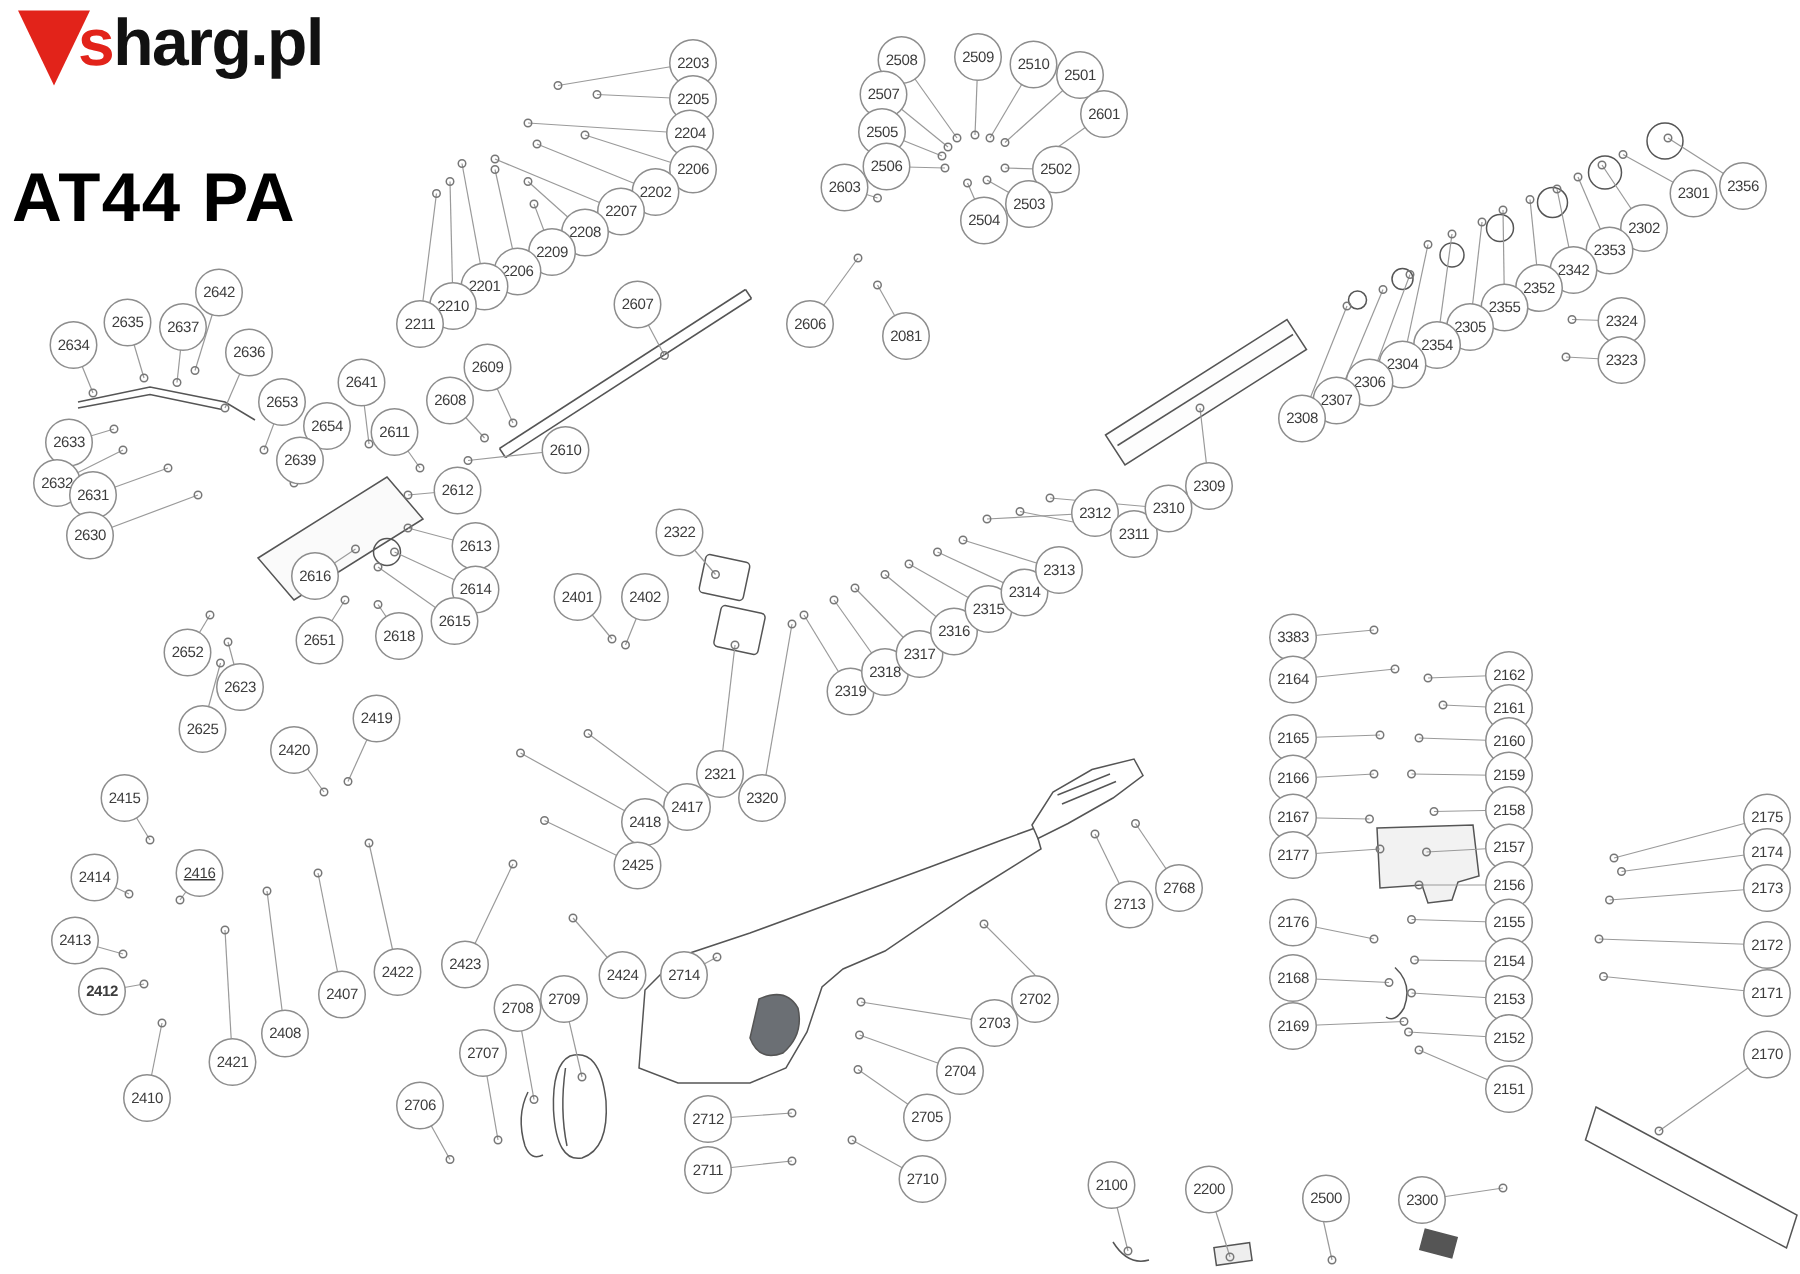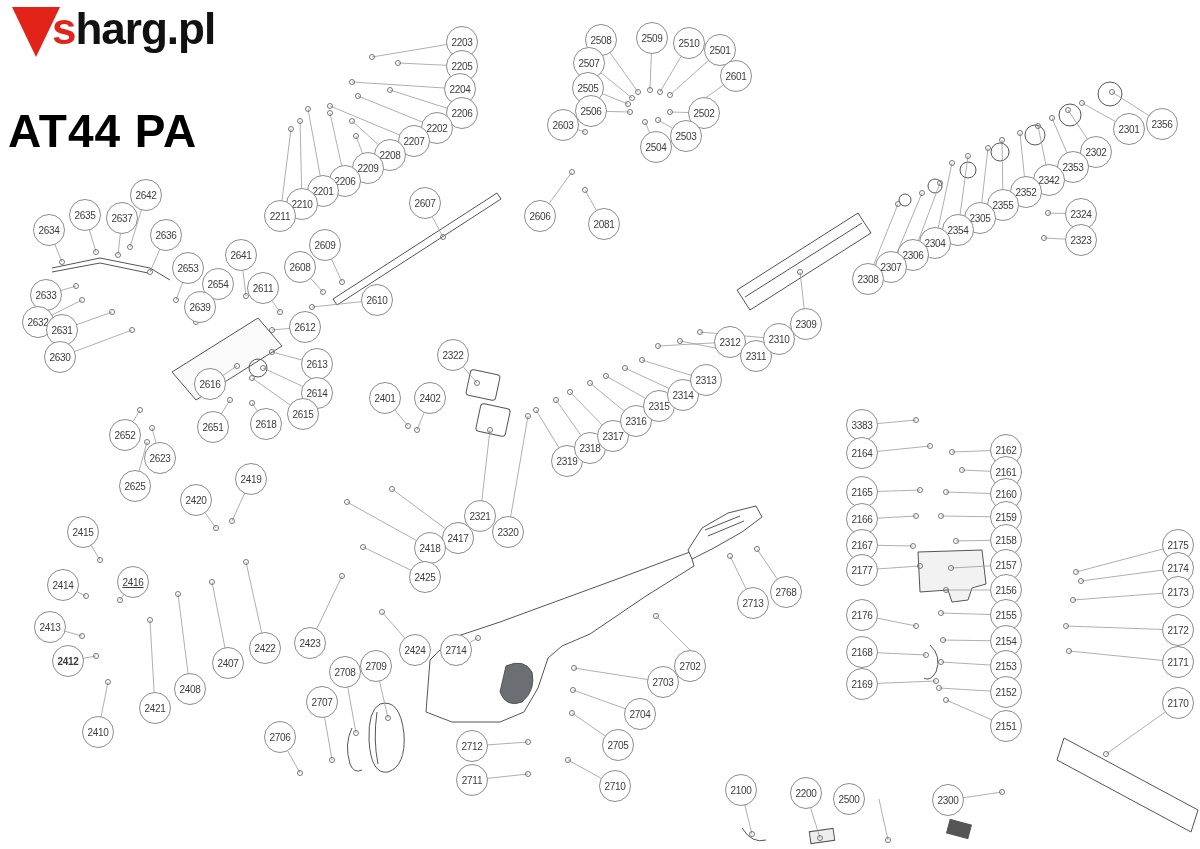--- a/index.html
+++ b/index.html
@@ -572,16 +572,16 @@
       <div class="balloon" style="left: 990px; top: 676px;">2152</div>
       <div class="balloon" style="left: 990px; top: 710px;">2151</div>
       <div class="balloon" style="left: 1162px; top: 529px;">2175</div>
       <div class="balloon" style="left: 1162px; top: 552px;">2174</div>
       <div class="balloon" style="left: 1162px; top: 576px;">2173</div>
       <div class="balloon" style="left: 1162px; top: 614px;">2172</div>
       <div class="balloon" style="left: 1162px; top: 646px;">2171</div>
       <div class="balloon" style="left: 1162px; top: 687px;">2170</div>
       <div class="balloon" style="left: 725px; top: 774px;">2100</div>
       <div class="balloon" style="left: 790px; top: 777px;">2200</div>
-      <div class="balloon" style="left: 833px; top: 783px;">2500</div>
+      <div class="balloon" style="left: 868px; top: 783px;">2500</div>
       <div class="balloon" style="left: 932px; top: 784px;">2300</div>
     </div>
 </div>
 
 </body></html>

